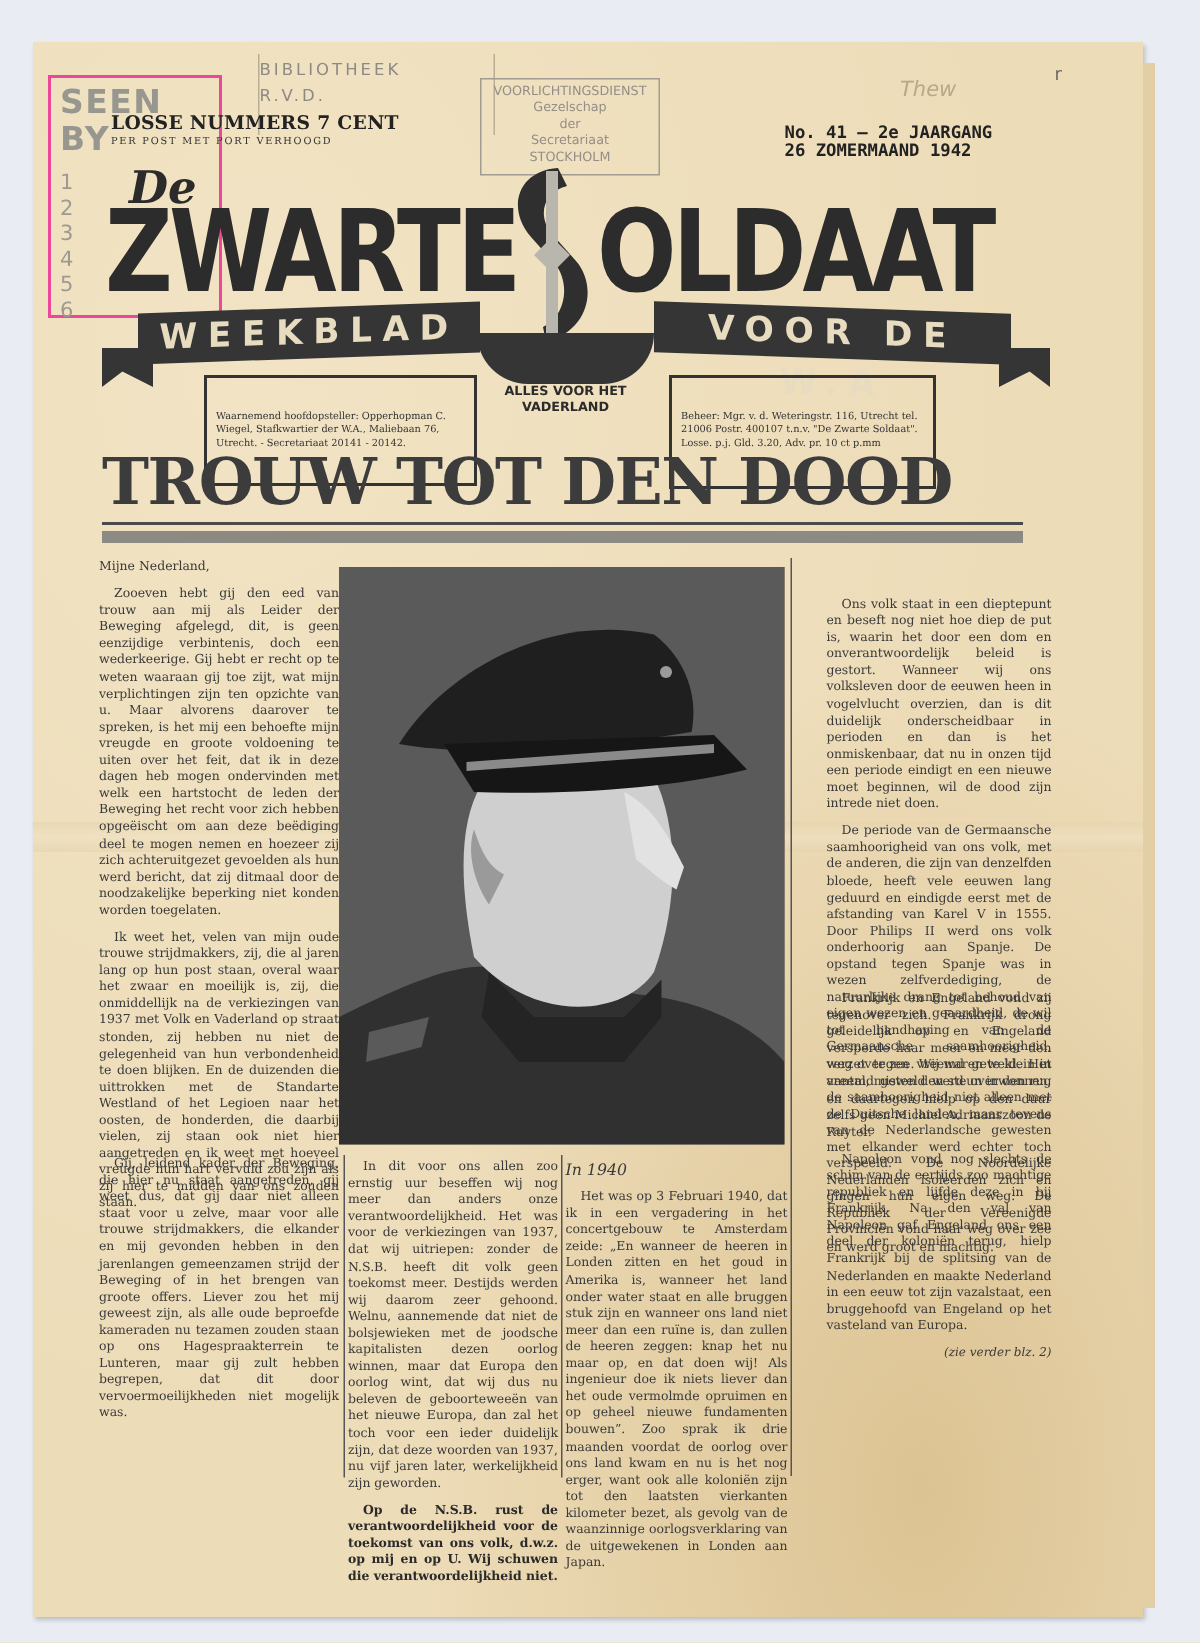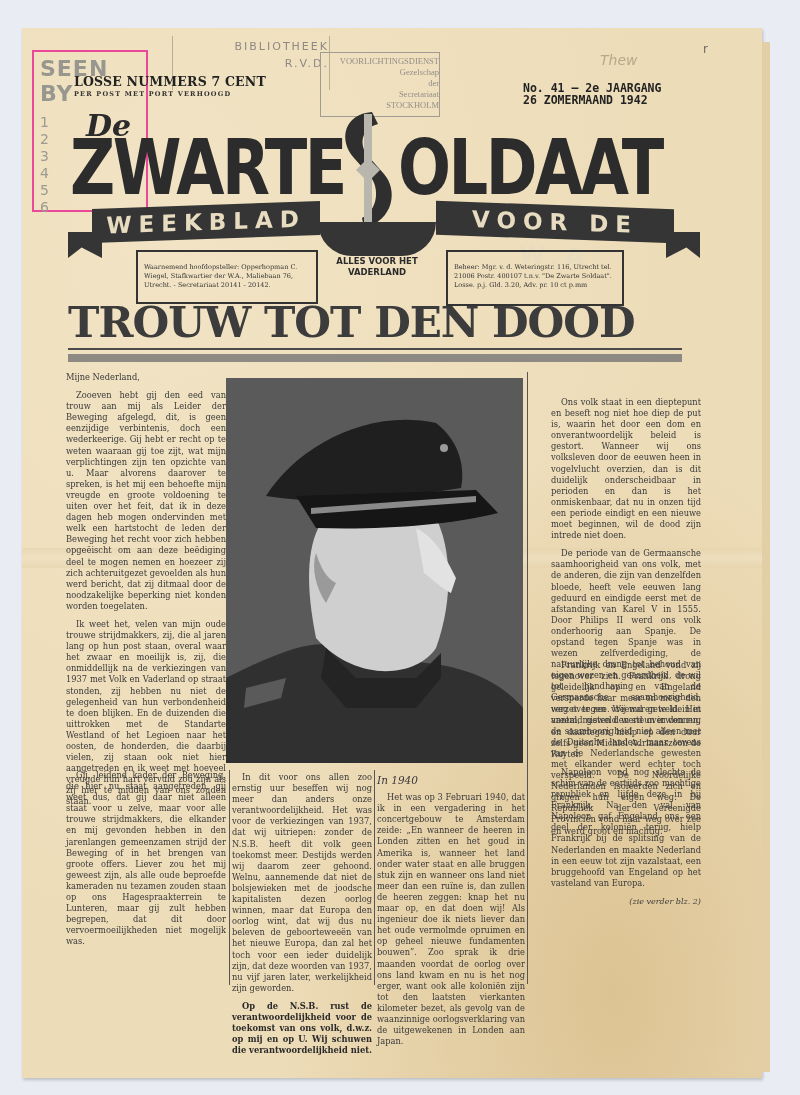--- a/index.html
+++ b/index.html
@@ -7,47 +7,47 @@
   .paper { position:absolute; left:22px; top:28px; width:740px; height:1050px; background:#eddcb8;
     background-image: radial-gradient(ellipse at 80% 92%, #dcc393 0%, rgba(220,195,147,0) 40%), radial-gradient(ellipse at 20% 20%, #f1e3c4 0%, rgba(241,227,196,0) 60%);
     box-shadow: 1px 2px 3px rgba(0,0,0,0.2); }
   .paper-edge { position:absolute; left:762px; top:42px; width:8px; height:1030px; background:#e3cfa6; }
   .fold { position:absolute; left:22px; top:548px; width:740px; height:20px; background:linear-gradient(#e6d3ad,#f0e2c4,#e6d3ad); opacity:.6; }
 
   .stamp { position:absolute; color:#8d8a84; font-family:"DejaVu Sans", sans-serif; }
   .stamp-seen { left:32px; top:50px; width:112px; height:158px; border:2px solid #ec4899; }
   .stamp-seen .title { font-size:22px; font-weight:bold; letter-spacing:1px; margin:4px 0 0 6px; color:#979790; }
   .stamp-seen .nums { position:absolute; left:6px; top:62px; font-size:14px; line-height:17px; color:#9c9a93; }
-  .stamp-bib { left:172px; top:36px; width:156px; height:54px; border-left:1px solid #b9ad94; border-right:1px solid #b9ad94; text-align:right; font-size:11px; letter-spacing:2px; }
+  .stamp-bib { left:172px; top:36px; width:156px; height:54px; border-left:1px solid #b9ad94; border-right:1px solid #b9ad94; text-align:left; font-size:11px; letter-spacing:2px; }
   .stamp-bib div { margin-top:4px; }
-  .stamp-voor { left:320px; top:52px; width:118px; height:60px; border:1.5px solid #a19c92; text-align:right; font-size:8.5px; line-height:11px; padding-top:3px; color:#938f88;font-family:Liberation Serif, serif; }
+  .stamp-voor { left:320px; top:52px; width:118px; height:60px; border:1.5px solid #a19c92; text-align:center; font-size:8.5px; line-height:11px; padding-top:3px; color:#938f88; }
 
   .losse { position:absolute; left:74px; top:74px; font-family:"DejaVu Serif", serif; font-weight:bold; font-size:12.5px; color:#222; letter-spacing:.2px; }
-  .losse-sub { position:absolute; left:74px; top:90px; font-size:6.5px; font-weight:bold; color:#333; letter-spacing:1.2px; }
+  .losse-sub { position:absolute; left:74px; top:90px; font-size:6.5px; font-weight:normal; color:#333; letter-spacing:1.2px; }
   .issue { position:absolute; left:523px; top:82px; font-family:"DejaVu Sans Mono", monospace; font-weight:bold; font-size:11.5px; line-height:12px; color:#222; }
   .pencil { position:absolute; left:600px; top:52px; color:#b7a889; font-style:italic; font-size:14px; font-family:"DejaVu Sans", sans-serif; }
   .pencil2 { position:absolute; left:703px; top:42px; color:#6d6a60; font-size:12px; font-family:"DejaVu Sans", sans-serif; }
 
   .masthead { position:absolute; left:68px; top:108px; width:624px; height:100px; }
   .mast-de { position:absolute; left:18px; top:0px; font-family:"DejaVu Serif", serif; font-style:italic; font-size:30px; color:#2b2b2b; font-weight:bold; }
   .mast-word { position:absolute; top:22px; font-family:"DejaVu Sans", sans-serif; font-weight:bold; font-size:76px; line-height:76px; color:#2c2c2c; letter-spacing:-3px; transform:scaleX(0.82); transform-origin:left top; }
   .mast-left { left:2px; }
   .mast-right { left:330px; }
   .wolfsangel { position:absolute; left:266px; top:2px; width:66px; height:120px; }
 
   .ribbon { position:absolute; top:205px; height:34px; background:#353535; color:#e8dcc0; font-family:"DejaVu Sans", sans-serif; font-weight:bold; font-size:23px; letter-spacing:7px; line-height:34px; text-align:center; }
   .ribbon-left { left:92px; width:228px; transform:skewY(-2deg); }
   .ribbon-right { left:436px; width:238px; transform:skewY(2deg); }
   .ribbon-tail { position:absolute; top:232px; width:34px; height:26px; background:#353535; }
   .tail-l { left:68px; clip-path:polygon(0 0,100% 0,100% 100%,40% 60%,0 100%); }
   .tail-r { left:666px; clip-path:polygon(0 0,100% 0,100% 100%,60% 60%,0 100%); }
   .ribbon-center { position:absolute; left:318px; top:222px; width:118px; height:34px; background:#353535; border-radius:0 0 40px 40px; }
 
   .motto { position:absolute; left:332px; top:256px; width:90px; text-align:center; font-family:"DejaVu Sans", sans-serif; font-weight:bold; font-size:8.5px; line-height:11px; color:#2b2b2b; }
-  .infobox { position:absolute; top:250px; border:2px solid #333; padding:11px 6px; font-size:6.5px; line-height:9px; color:#333; font-family:"DejaVu Serif", serif; }
+  .infobox { position:absolute; top:250px; border:2px solid #333; padding:21px 6px; font-size:6.5px; line-height:9px; color:#333; font-family:"DejaVu Serif", serif; }
   .infobox-left { left:136px; width:166px; height:28px; }
   .infobox-right { left:446px; width:162px; height:30px; }
 
   .headline { position:absolute; left:68px; top:298px; width:620px; font-family:"DejaVu Serif", serif; font-weight:bold; font-size:43px; letter-spacing:-1px; color:#3c3c3c; line-height:48px; transform:scaleX(0.98); transform-origin:left top; }
   .rule1 { position:absolute; left:68px; top:348px; width:614px; height:2px; background:#4a4a4a; }
   .rule2 { position:absolute; left:68px; top:354px; width:614px; height:8px; background:#8d8a84; }
 
   .col { position:absolute; font-family:"DejaVu Serif", serif; font-size:8.3px; line-height:11.1px; color:#3a3a3a; text-align:justify; }
   .col p { margin:0 0 7px 0; text-indent:10px; }
   .col p.noindent { text-indent:0; }

